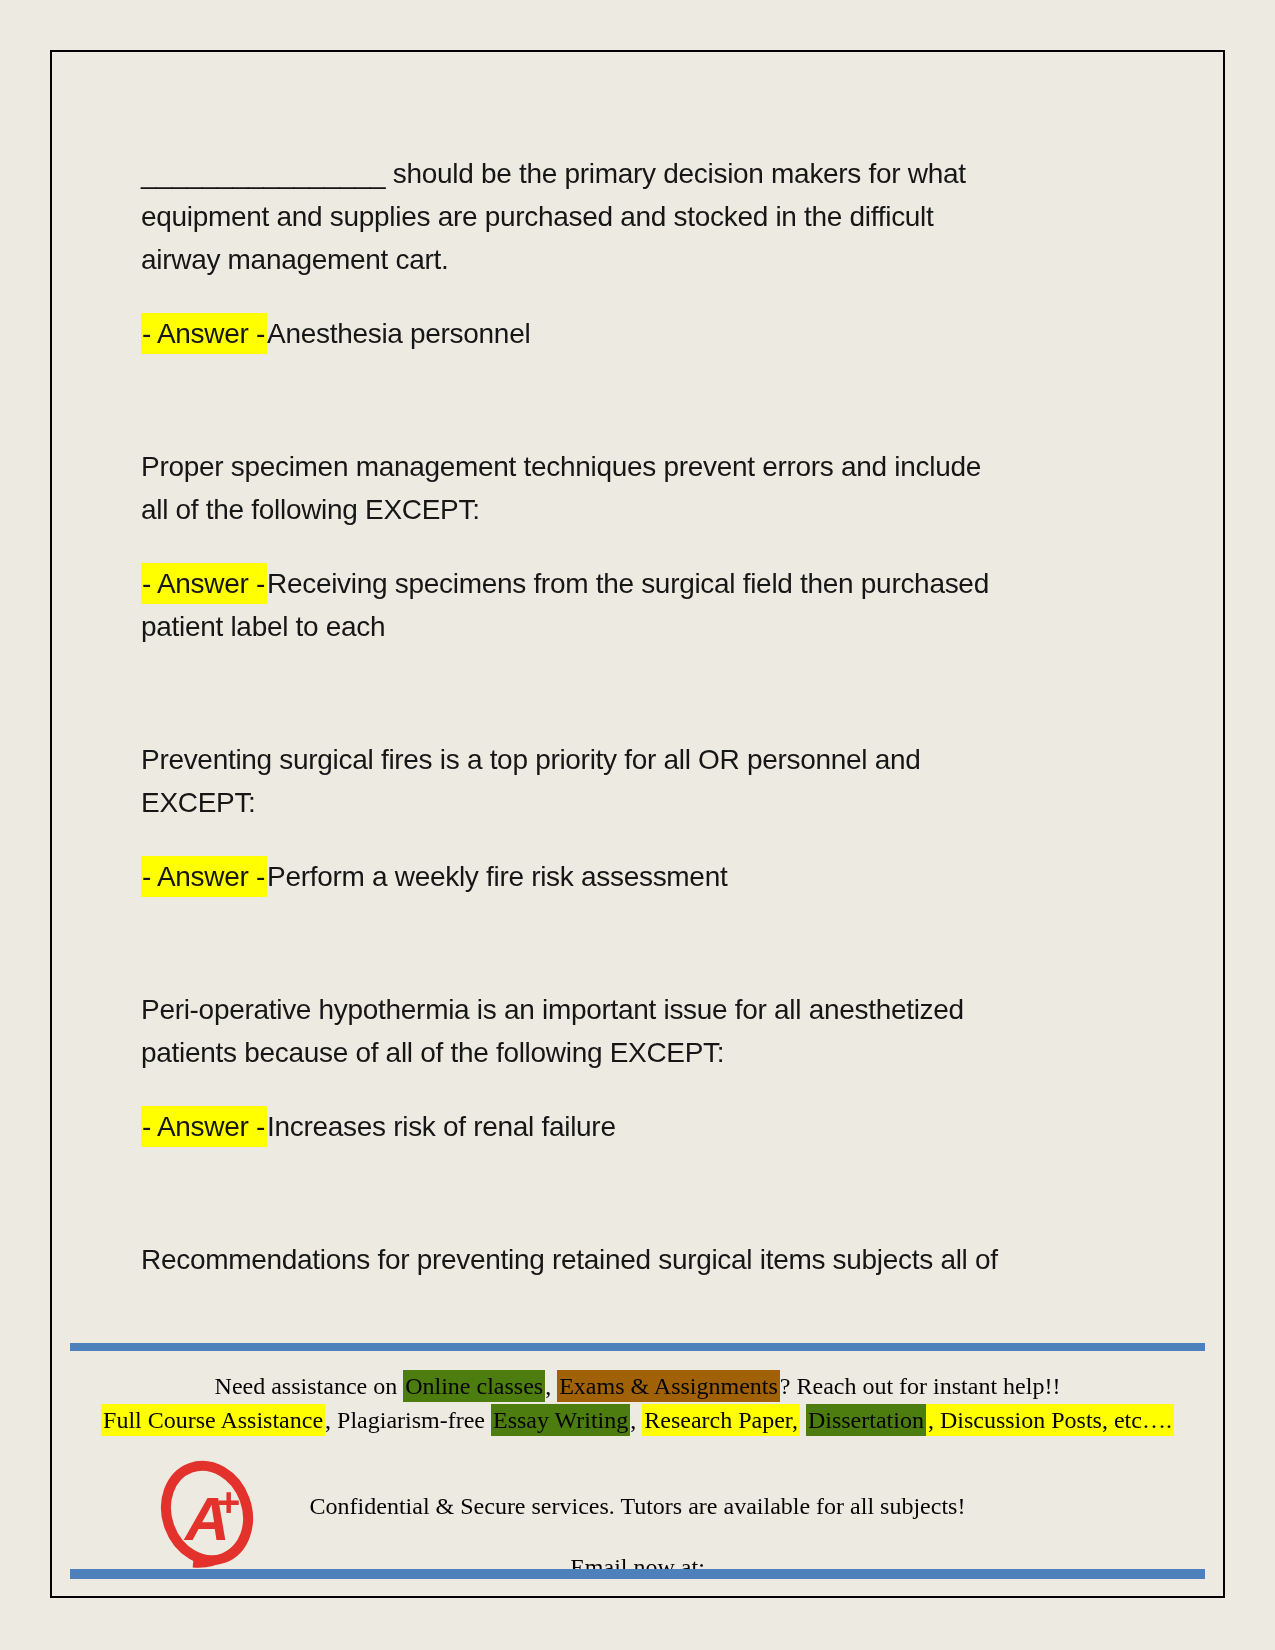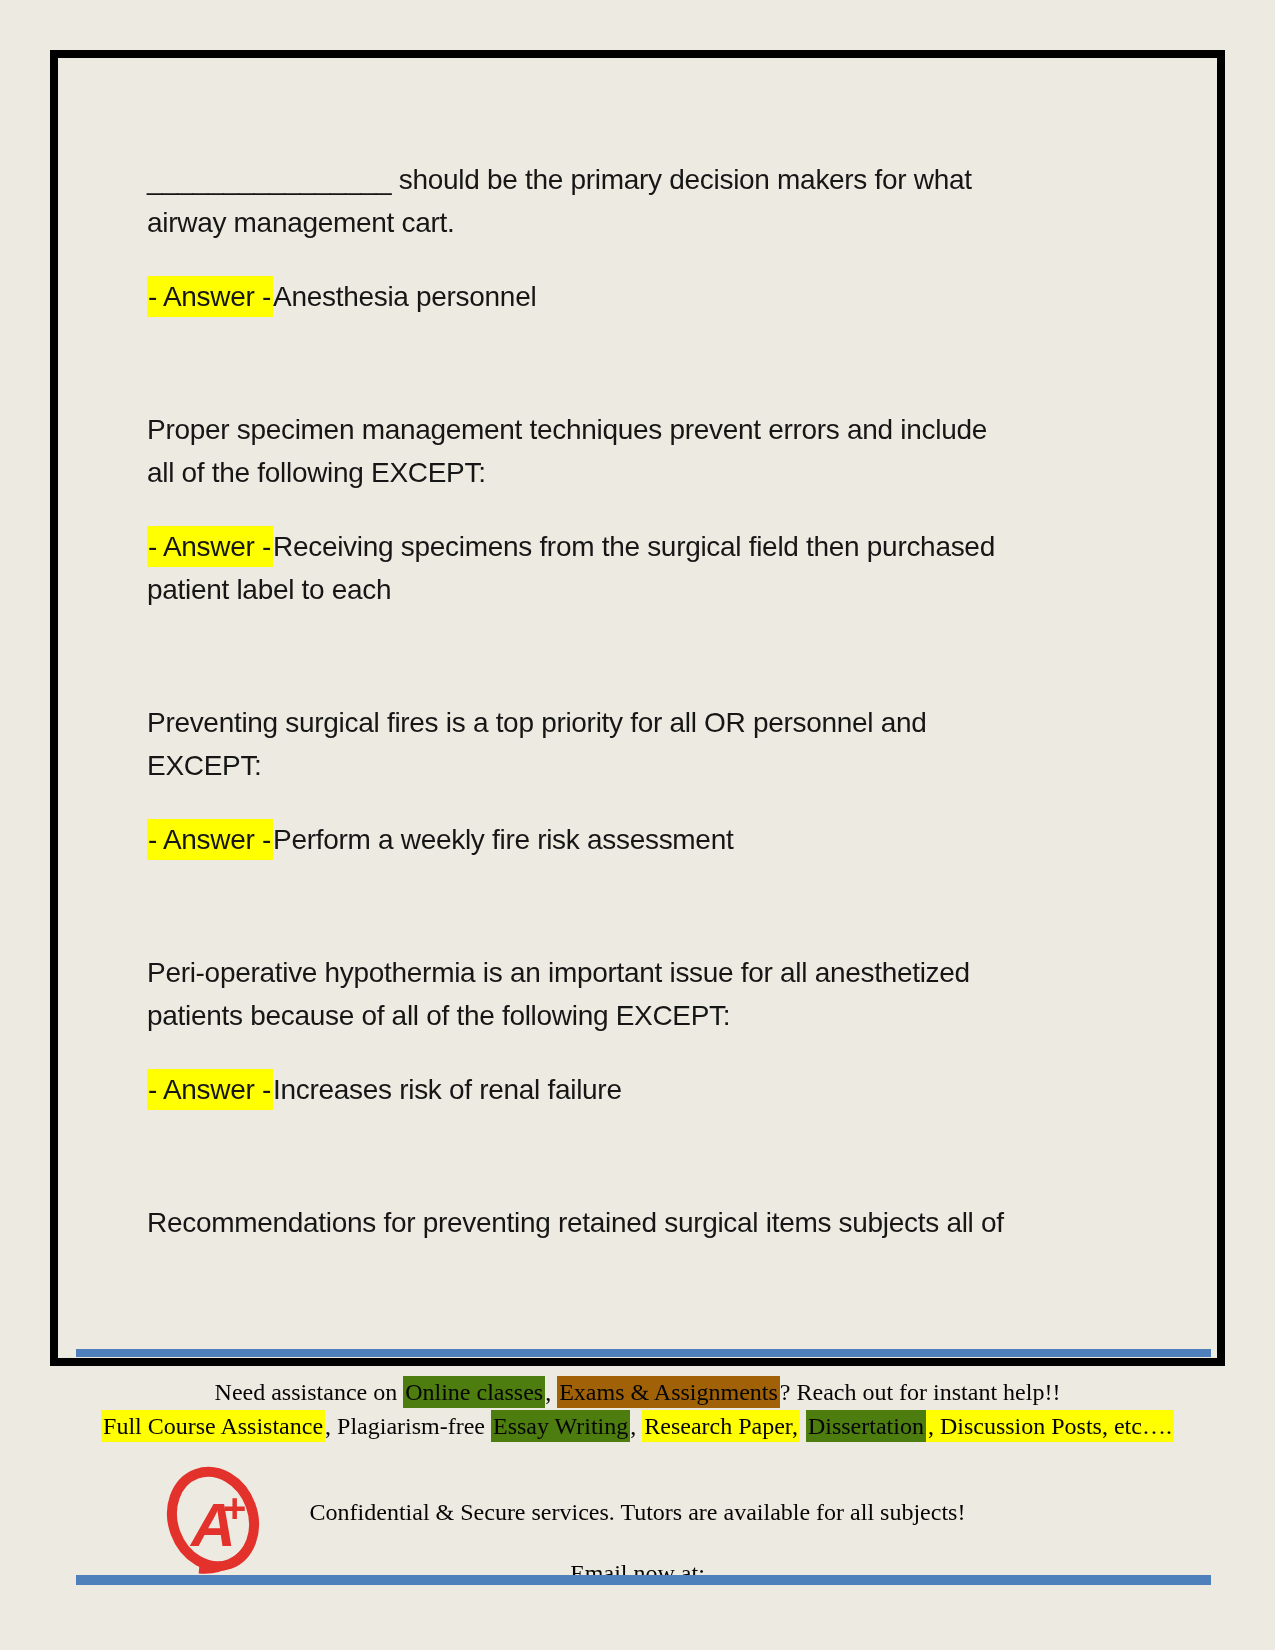--- a/index.html
+++ b/index.html
@@ -3,22 +3,22 @@
 <meta charset="utf-8">
 <style>
   html,body{margin:0;padding:0;}
   body{
     width:1275px;height:1650px;position:relative;
     background:#edeae1;
     font-family:"Liberation Sans",sans-serif;
     overflow:hidden;
   }
   .page-border{
-    position:absolute;left:50px;top:50px;width:1175px;height:1316px;
-    border:8px solid #000000;box-sizing:border-box;
+    position:absolute;left:50px;top:50px;width:1175px;height:1548px;
+    border:2px solid #000000;box-sizing:border-box;
   }
   .content{
     position:absolute;left:0;top:0;right:0;
     padding:100px 89px 0 89px;
   }
   .qa{margin-top:90px;}
   .qa:first-child{margin-top:0;}
   .question,.answer{
     margin:0;font-size:28px;line-height:43px;color:#161616;
     letter-spacing:-0.3px;
@@ -56,20 +56,21 @@
 </style>
 </head>
 <body>
 
 <div class="page-border">
   <div class="content">
 
     <div class="qa">
       <div class="question">
         <div class="qline">________________ should be the primary decision makers for what</div>
+          <div class="qline">equipment and supplies are purchased and stocked in the difficult</div>
           <div class="qline">airway management cart.</div>
       </div>
       <p class="answer"><span class="hl-yellow">- Answer -</span><span>Anesthesia personnel</span></p>
     </div>
 
     <div class="qa">
       <div class="question">
         <div class="qline">Proper specimen management techniques prevent errors and include</div>
           <div class="qline">all of the following EXCEPT:</div>
       </div>

